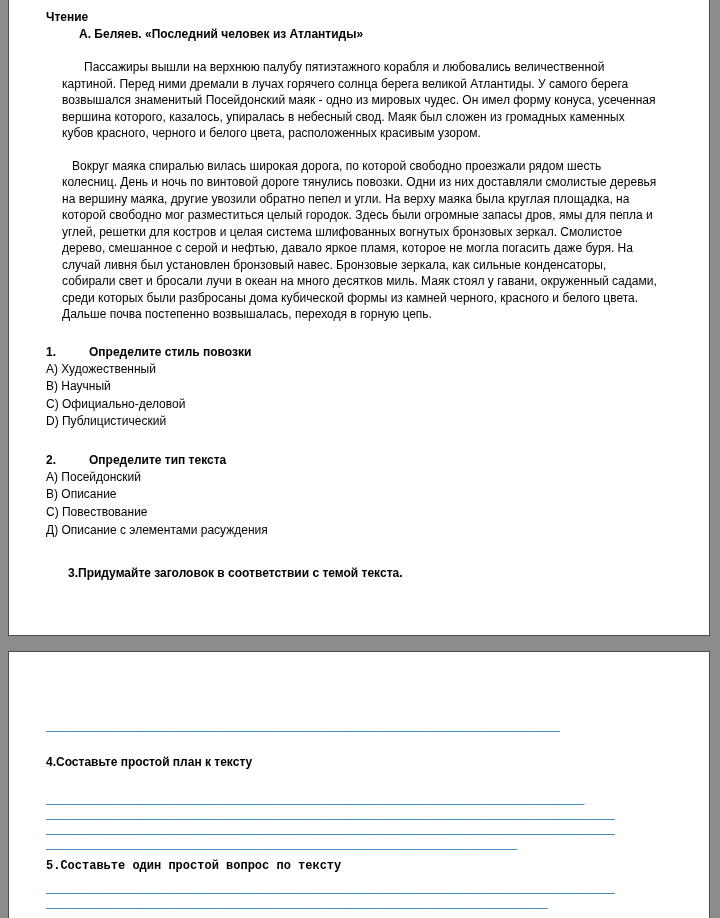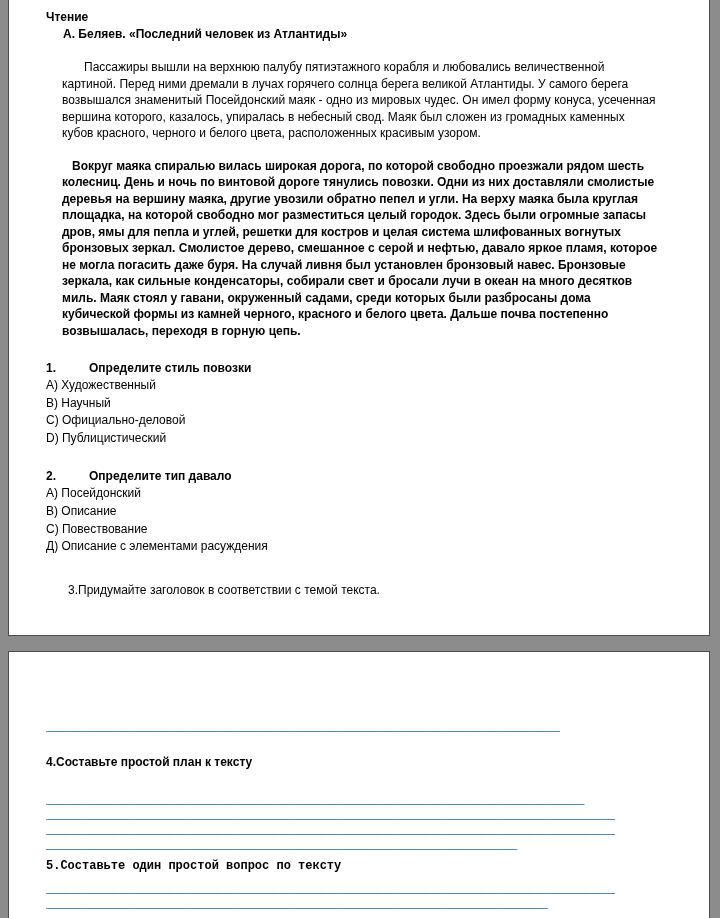--- a/index.html
+++ b/index.html
@@ -24,30 +24,30 @@
     box-sizing:border-box;
   }
   .page1 { top:-2px; height:638px; }
   .page2 { top:651px; height:420px; }
   .page-inner {
     padding:10px 35px 0 37px;
     font-size:12px;
     line-height:16.5px;
   }
   .doc-heading { font-weight:bold; }
-  .doc-title { font-weight:bold; margin-left:17px; }
+  .doc-title { font-weight:bold; margin-left:33px; }
   .body-block { margin-top:17px; }
   .para { margin:16px; }
   .para1 { text-indent:22px; }
-  .para2 { text-indent:10px;font-weight:bold; }
+  .para2 { text-indent:10px; }
   .q-block { margin-top:21px; }
   .q-head { font-weight:bold; line-height:17px; }
   .q-num { display:inline-block; width:43px; }
   .q-option { line-height:17.6px; }
-  .q3-line { margin-top:26px; margin-left:22px; font-weight:normal; }
+  .q3-line { margin-top:26px; margin-left:22px; font-weight:bold; }
   .uline {
     white-space:nowrap;
     overflow:hidden;
     line-height:15px;
     font-size:11px;
     color:#0369a1;
   }
   .p2-top-line { margin-top:57px; }
   .p2-q4 { margin-top:20px; font-weight:bold; line-height:17px; }
   .p2-lines-q4 .uline:first-child { margin-top:21px; }
@@ -75,21 +75,21 @@
           <span class="q-num">1.</span><span>Определите стиль повозки</span>
         </div>
         <div class="q-option">A) Художественный</div>
         <div class="q-option">B) Научный</div>
         <div class="q-option">C) Официально-деловой</div>
         <div class="q-option">D) Публицистический</div>
       </div>
 
       <div class="q-block">
         <div class="q-head">
-          <span class="q-num">2.</span><span>Определите тип давало</span>
+          <span class="q-num">2.</span><span>Определите тип текста</span>
         </div>
         <div class="q-option">A) Посейдонский</div>
         <div class="q-option">B) Описание</div>
         <div class="q-option">C) Повествование</div>
         <div class="q-option">Д) Описание с элементами расуждения</div>
       </div>
 
       <div class="q3-line">
         <span>3.</span><span>Придумайте заголовок в соответствии с темой текста.</span>
       </div>

